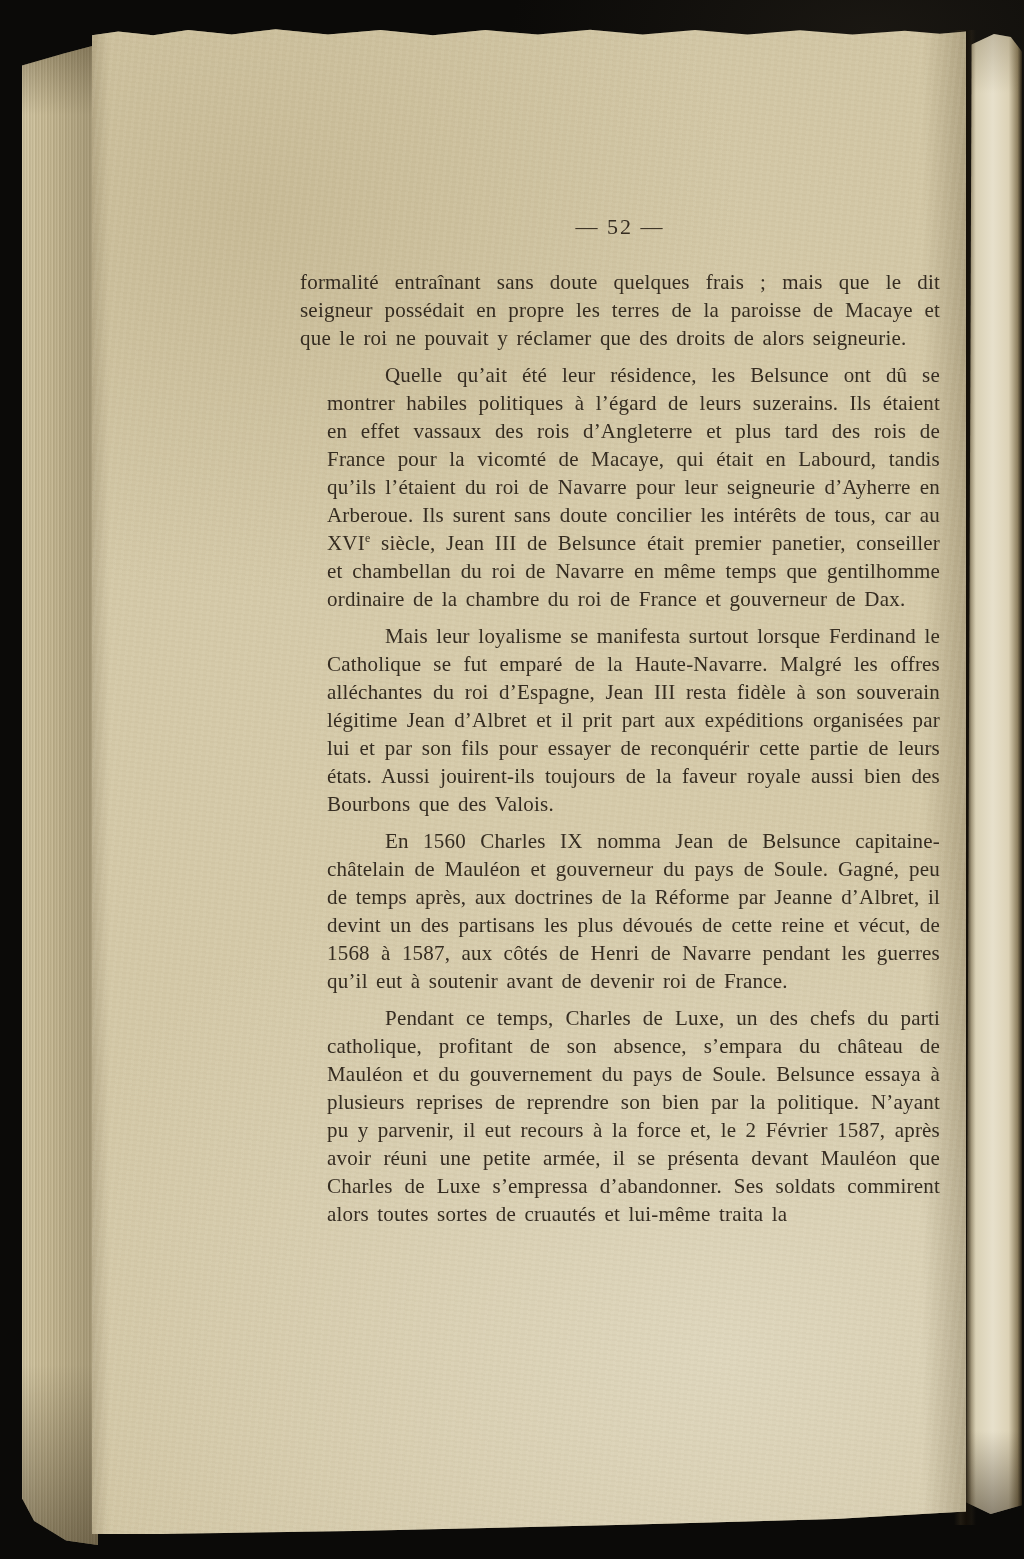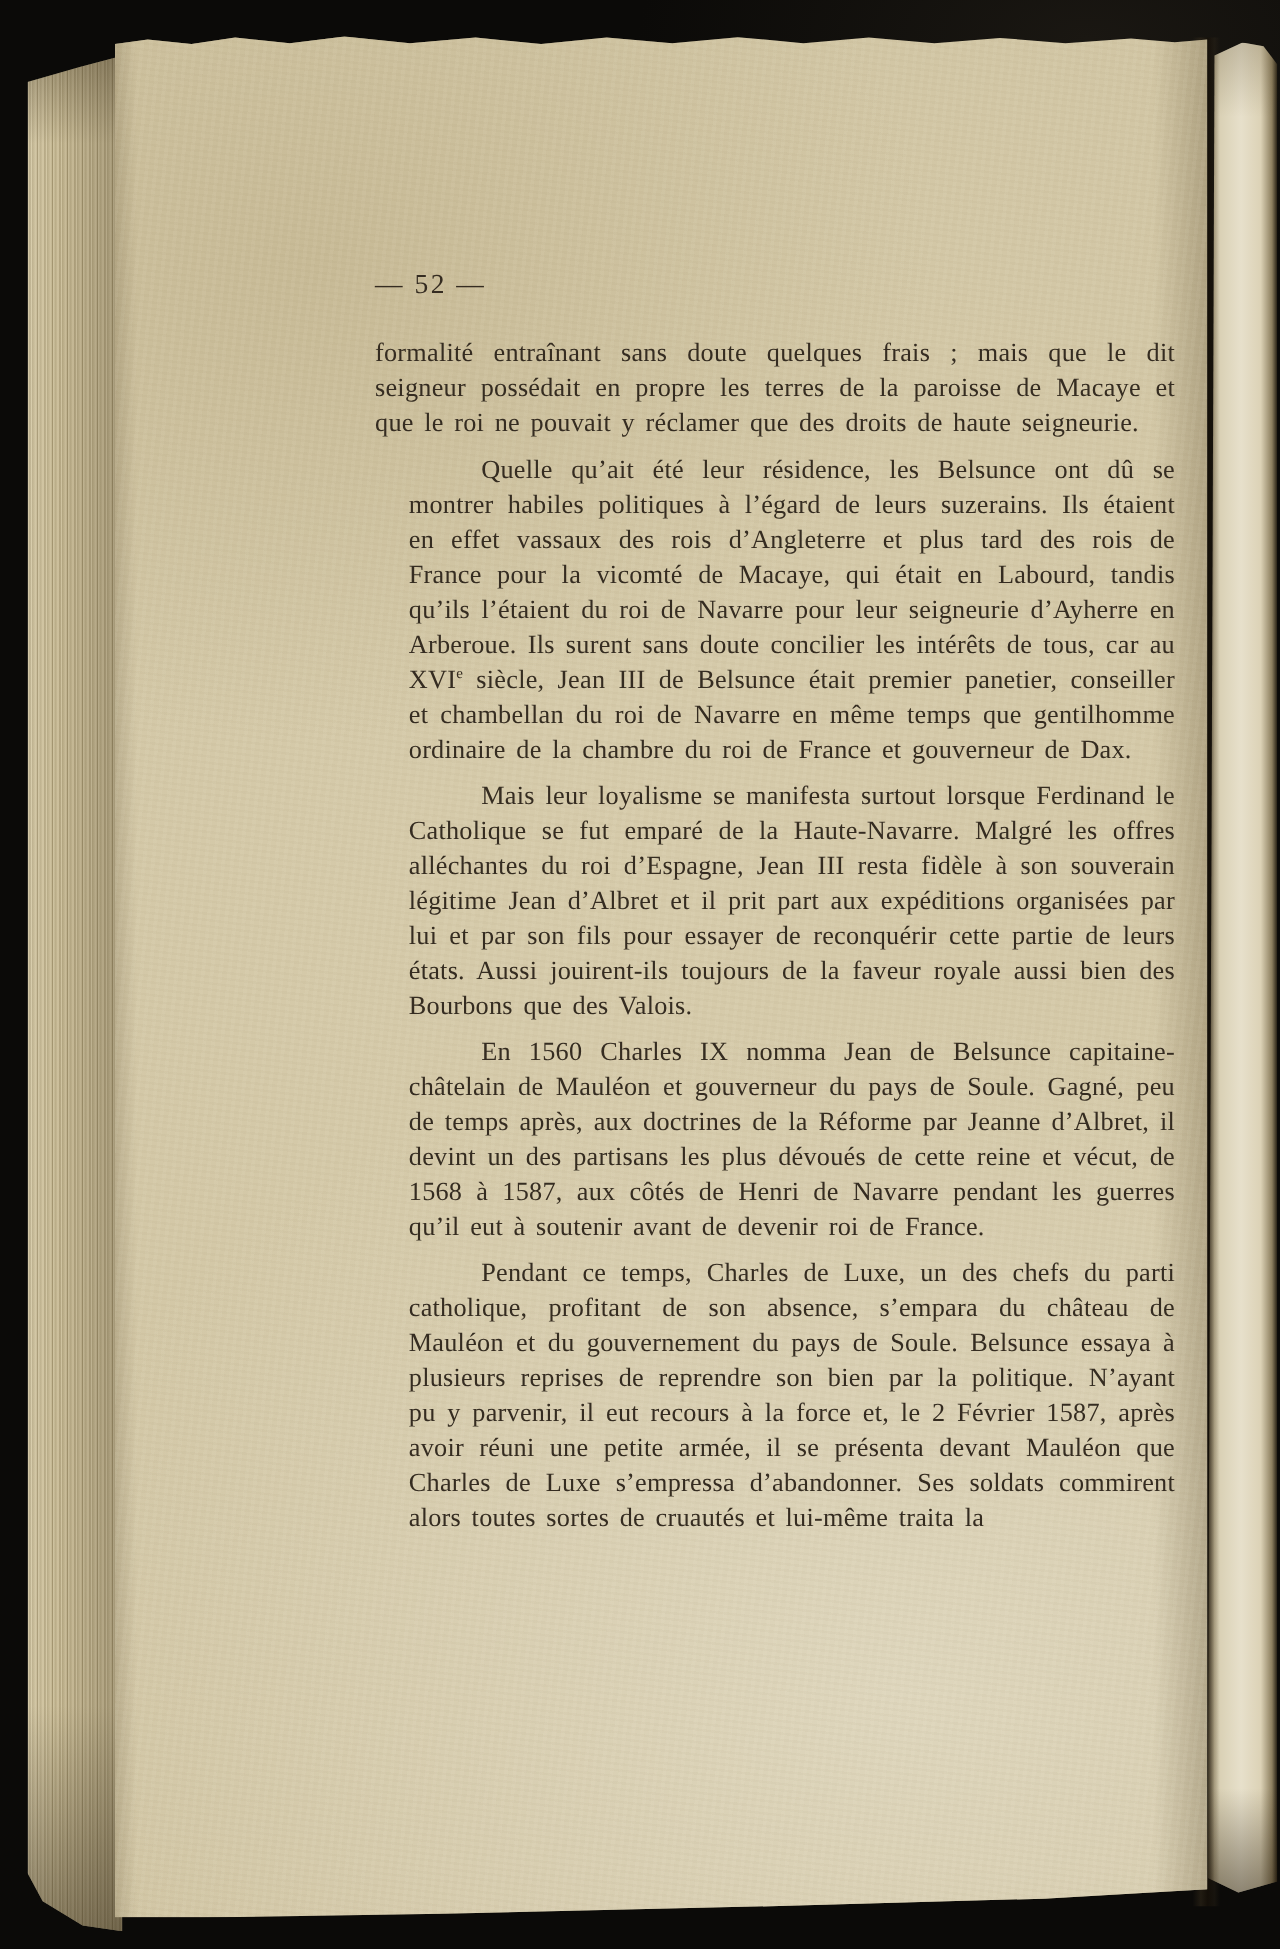--- a/index.html
+++ b/index.html
@@ -52,21 +52,21 @@
   }
   .page::after{ 
     content:"";position:absolute;inset:0;pointer-events:none;
     background:
       repeating-linear-gradient(7deg, rgba(120,100,60,.035) 0 2px, rgba(0,0,0,0) 2px 5px),
       repeating-linear-gradient(96deg, rgba(255,250,230,.05) 0 3px, rgba(0,0,0,0) 3px 7px);
   }
 
   .page-number{
     position:absolute;left:300px;top:214px;width:640px;
-    font-size:22px;letter-spacing:2px;
+    text-align:center;font-size:22px;letter-spacing:2px;
     color:#352c21;z-index:6;
   }
 
   .text-block{
     position:absolute;left:300px;top:268px;width:640px;z-index:6;
     color:#352c21;font-size:21px;line-height:28px;
     text-align:justify;word-spacing:3px;letter-spacing:.2px;
   }
   .text-block p{margin:0 0 9px 0;}
   .text-block p.indent{text-indent:58px;margin-left:27px;}
@@ -80,21 +80,21 @@
   <div class="edge-stack"></div>
 
   <div class="right-page"></div>
   <div class="gutter-shadow"></div>
 
   <div class="page"></div>
 
   <div class="page-number">— 52 —</div>
 
   <div class="text-block">
-    <p>formalité entraînant sans doute quelques frais ; mais que le dit seigneur possédait en propre les terres de la paroisse de Macaye et que le roi ne pouvait y réclamer que des droits de haute seigneurie.</p>
+    <p>formalité entraînant sans doute quelques frais ; mais que le dit seigneur possédait en propre les terres de la paroisse de Macaye et que le roi ne pouvait y réclamer que des droits de alors seigneurie.</p>
 
     <p class="indent"><span>Quelle qu’ait été leur résidence, les Belsunce ont dû se montrer habiles politiques à l’égard de leurs suzerains. Ils étaient en effet vassaux des rois d’Angleterre et plus tard des rois de France pour la vicomté de Macaye, qui était en Labourd, tandis qu’ils l’étaient du roi de Navarre pour leur seigneurie d’Ayherre en Arberoue. Ils surent sans doute concilier les intérêts de tous, car au XVI</span><sup>e</sup><span> siècle, Jean III de Belsunce était premier panetier, conseiller et chambellan du roi de Navarre en même temps que gentilhomme ordinaire de la chambre du roi de France et gouverneur de Dax.</span></p>
 
     <p class="indent">Mais leur loyalisme se manifesta surtout lorsque Ferdinand le Catholique se fut emparé de la Haute-Navarre. Malgré les offres alléchantes du roi d’Espagne, Jean III resta fidèle à son souverain légitime Jean d’Albret et il prit part aux expéditions organisées par lui et par son fils pour essayer de reconquérir cette partie de leurs états. Aussi jouirent-ils toujours de la faveur royale aussi bien des Bourbons que des Valois.</p>
 
     <p class="indent">En 1560 Charles IX nomma Jean de Belsunce capitaine-châtelain de Mauléon et gouverneur du pays de Soule. Gagné, peu de temps après, aux doctrines de la Réforme par Jeanne d’Albret, il devint un des partisans les plus dévoués de cette reine et vécut, de 1568 à 1587, aux côtés de Henri de Navarre pendant les guerres qu’il eut à soutenir avant de devenir roi de France.</p>
 
     <p class="indent">Pendant ce temps, Charles de Luxe, un des chefs du parti catholique, profitant de son absence, s’empara du château de Mauléon et du gouvernement du pays de Soule. Belsunce essaya à plusieurs reprises de reprendre son bien par la politique. N’ayant pu y parvenir, il eut recours à la force et, le 2 Février 1587, après avoir réuni une petite armée, il se présenta devant Mauléon que Charles de Luxe s’empressa d’abandonner. Ses soldats commirent alors toutes sortes de cruautés et lui-même traita la</p>
   </div>
 

